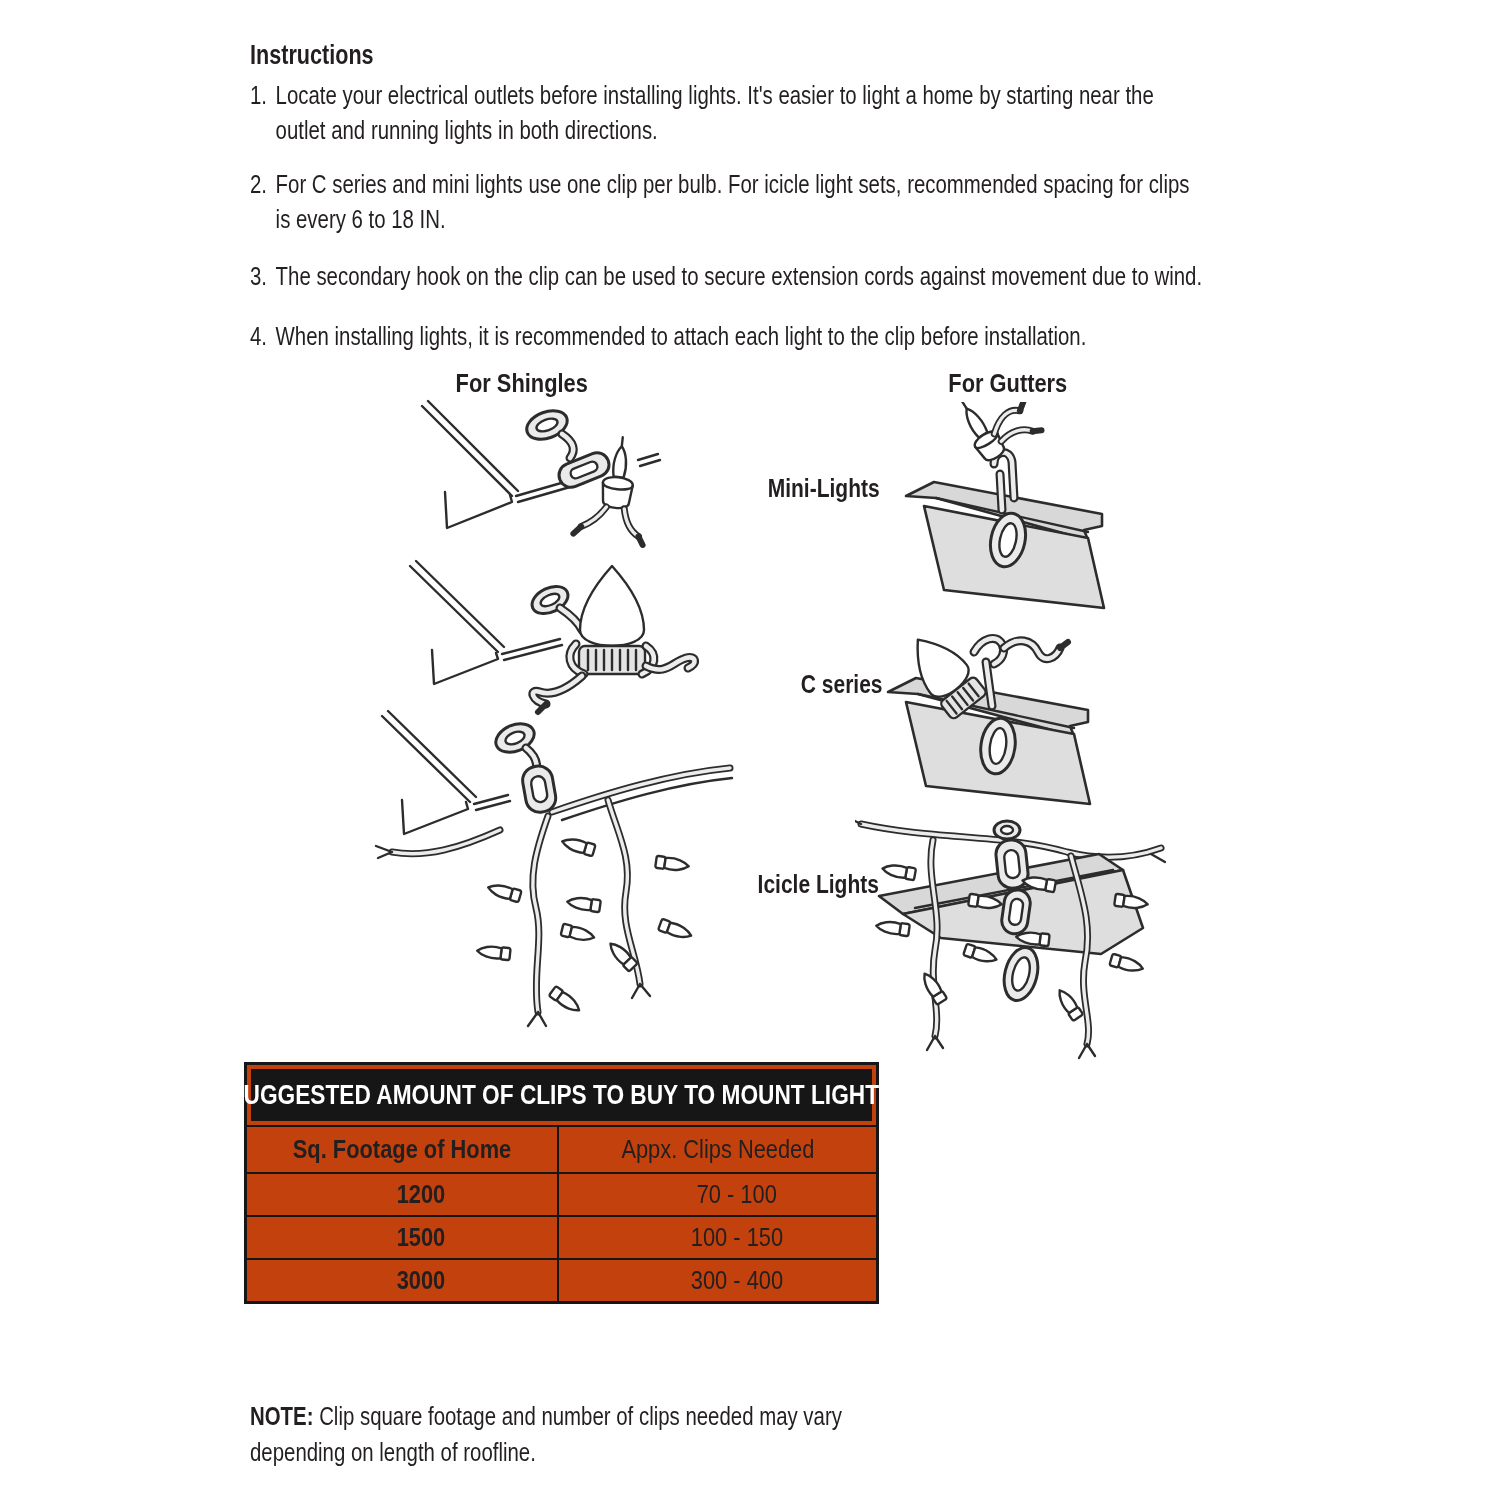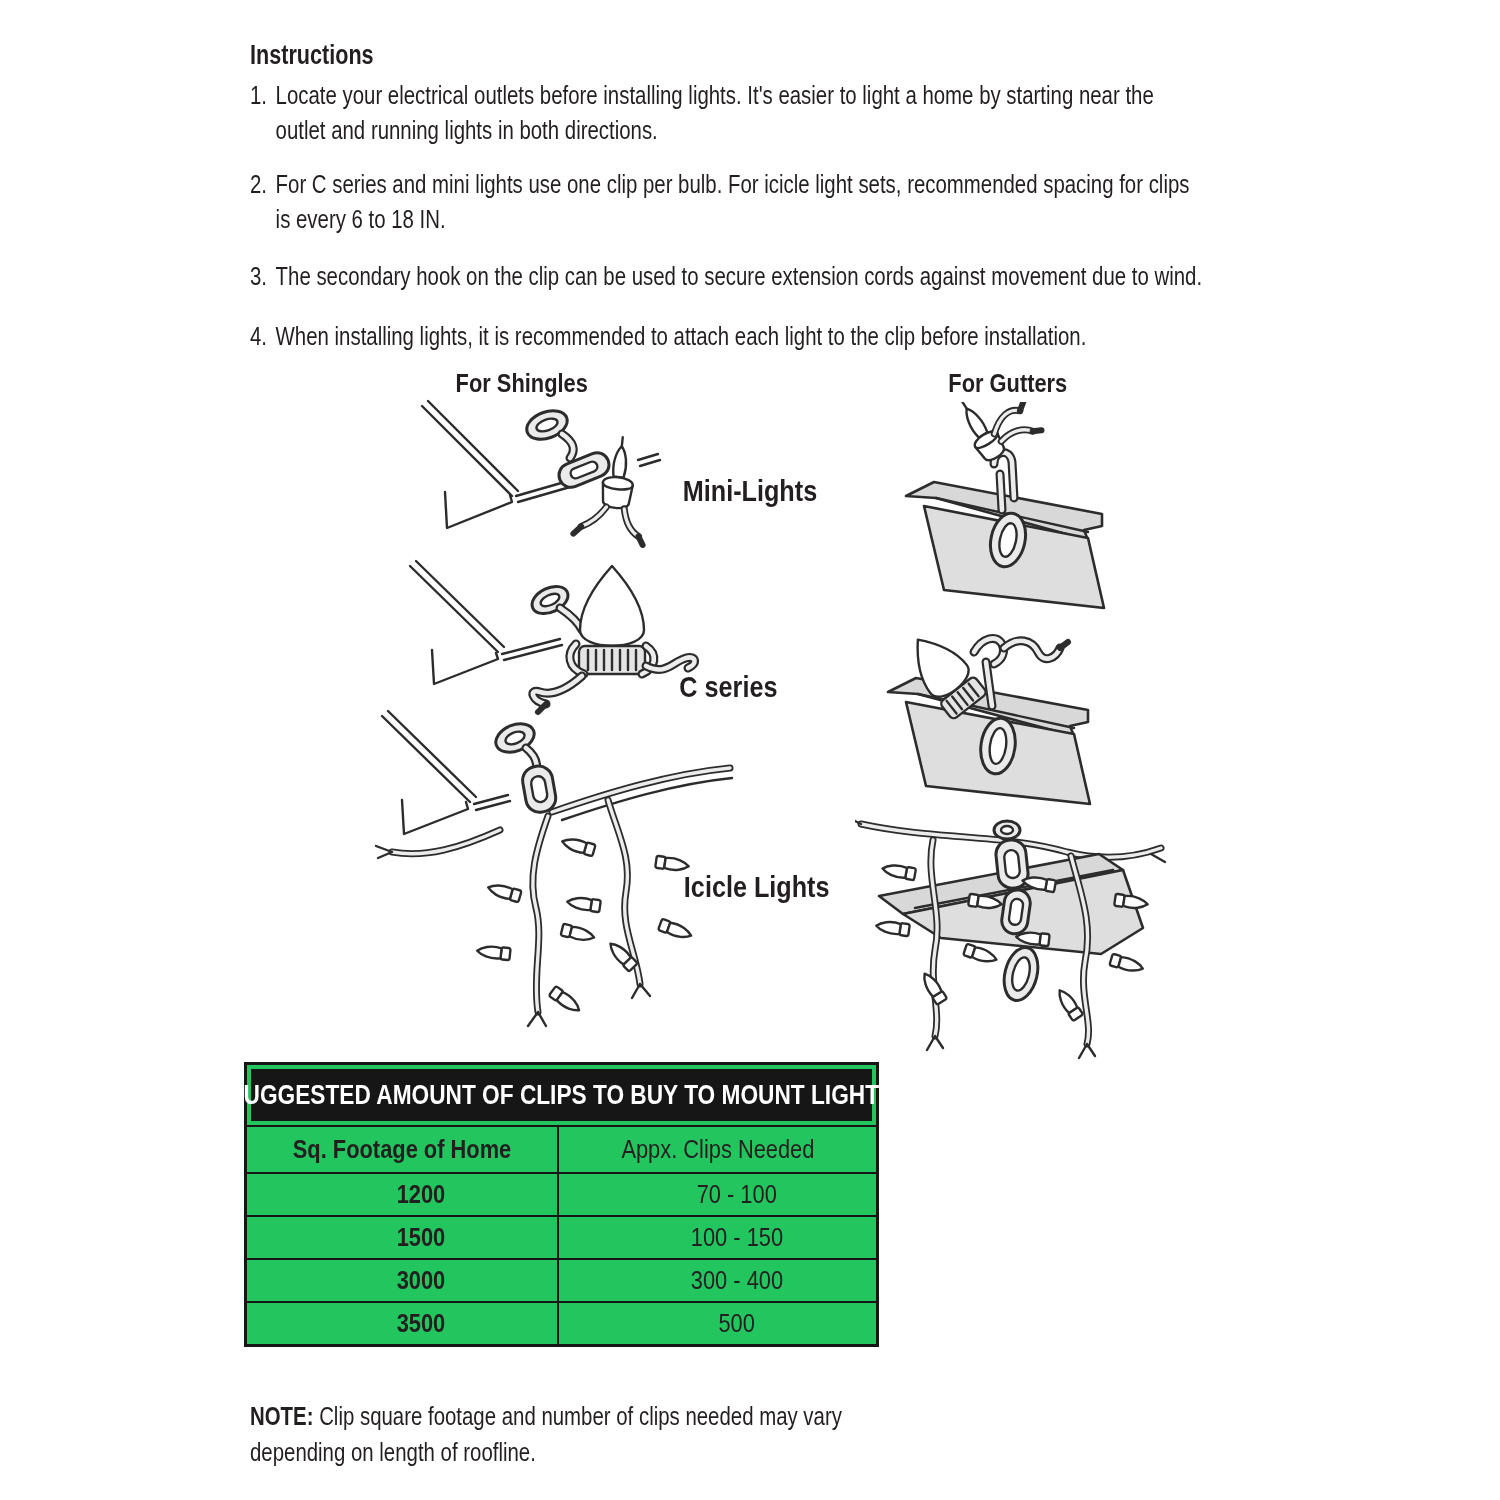--- a/index.html
+++ b/index.html
@@ -17,29 +17,29 @@
   .item .txt { display:block; padding-left:32px; white-space:pre-line; }
   #item-1 { top:78px; }
   #item-2 { top:167px; }
   #item-3 { top:259px; }
   #item-4 { top:319px; }
 
   .col-header { position:absolute; top:368px; width:260px; text-align:center; font-size:26px; font-weight:bold; }
   #hdr-shingles { left:392px; }
   #hdr-gutters  { left:878px; }
 
-  .row-label { position:absolute; width:220px; text-align:left; font-size:30px; font-weight:bold; }
+  .row-label { position:absolute; width:220px; text-align:right; font-size:25px; font-weight:bold; }
   #lbl-mini   { left:670px; top:474px; }
   #lbl-cser   { left:670px; top:670px; }
   #lbl-icicle { left:670px; top:870px; }
 
   .illus { position:absolute; }
 
   
-  .clips-table { position:absolute; left:244px; top:1062px; width:629px; border:3px solid #161616; background:#22c55e; }
+  .clips-table { position:absolute; left:244px; top:1062px; width:629px; border:3px solid #161616; background:#c2410c; }
   .clips-title { margin:4px; height:52px; background:#161616; color:#fff; display:flex; align-items:center; justify-content:center;
                  font-size:27px; font-weight:bold; }
   .clips-table table { width:100%; border-collapse:collapse; table-layout:fixed; margin-top:2px; }
   .clips-table td { border:2.5px solid #161616; text-align:center; vertical-align:middle; font-size:26px; }
   .clips-table tr.colhead td { height:43px; }
   .clips-table tr.datarow td { height:39px;padding-left:39px; }
   .clips-table td:first-child { width:49%;font-weight:bold; }
   .clips-table tr td { border-left:none; }
   .clips-table tr td:last-child { border-right:none; }
   .clips-table tr:last-child td { border-bottom:none; }
@@ -343,24 +343,20 @@
           <td><span class="cond-c">70 - 100</span></td>
         </tr>
         <tr class="datarow">
           <td><span class="cond-c">1500</span></td>
           <td><span class="cond-c">100 - 150</span></td>
         </tr>
         <tr class="datarow">
           <td><span class="cond-c">3000</span></td>
           <td><span class="cond-c">300 - 400</span></td>
         </tr>
-        <tr class="datarow">
-          <td><span class="cond-c">3500</span></td>
-          <td><span class="cond-c">500</span></td>
-        </tr>
       </tbody>
     </table>
   </div>
 
   <div class="note cond">
     <span class="note-label">NOTE:</span>
     <span class="note-text">Clip square footage and number of clips needed may vary
 depending on length of roofline.</span>
   </div>
 

